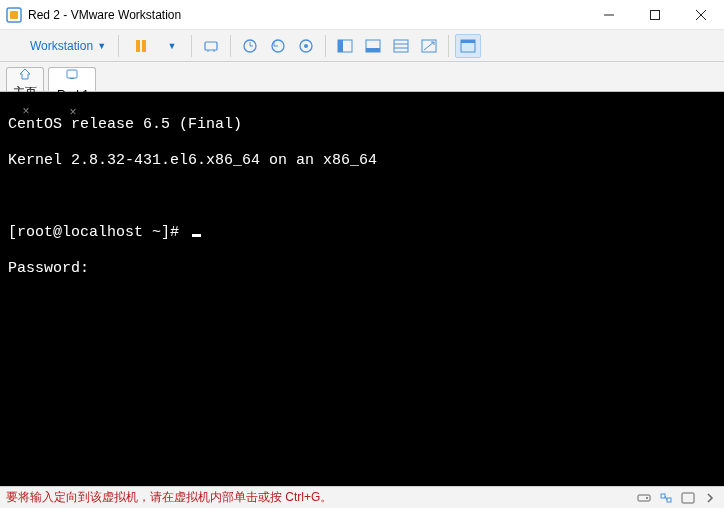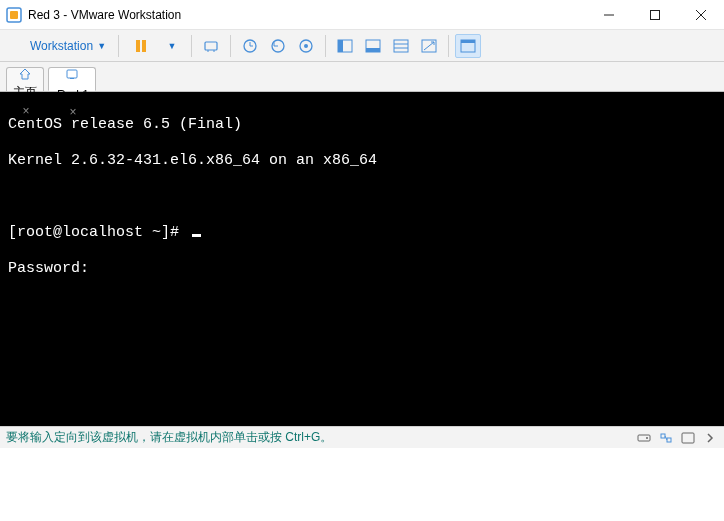--- a/index.html
+++ b/index.html
@@ -19,43 +19,43 @@
 .toolbar .btn.active { background: #d6e8fa; border: 1px solid #a8cef2; }
 
 .tabbar { height: 30px; background: #f3f3f3; border-bottom: 1px solid #c0c0c0; display: flex; align-items: flex-end; padding: 0 6px 0 6px; gap: 4px; }
 .tab { height: 24px; background: #fff; border: 1px solid #bcbcbc; border-bottom: none; border-radius: 3px 3px 0 0; display: flex; align-items: center; padding: 0 6px; gap: 4px; font-size: 12px; position: relative; flex-direction: column; }
 .tab.inactive { background: #f8f8f8; }
 .tab .tab-icon { width: 14px; height: 14px; display: flex; align-items: center; justify-content: center; }
 .tab .tab-close { width: 12px; height: 12px; display: flex; align-items: center; justify-content: center; color: #888; margin-left: 2px; }
 .tab.active { border-bottom: 1px solid #fff; z-index: 2; }
 .tab .red-dot { width:6px; height:6px; border-radius:50%; background:#d22; margin-left:-2px; }
 
-.console { height: 334px; background: #000; color: #fff; font-family: "Courier New", monospace; font-size: 15px; line-height: 18px; padding: 6px 8px; white-space: pre; overflow: hidden; }
+.console { height: 394px; background: #000; color: #fff; font-family: "Courier New", monospace; font-size: 15px; line-height: 18px; padding: 6px 8px; white-space: pre; overflow: hidden; }
 .console .blank { height: 18px; }
 .console .cursor { display:inline-block; width:9px; height:3px; background:#fff; vertical-align: -1px; margin-left:4px; }
 
-.statusbar { height: 22px; background: #f3f3f3; border-top: 1px solid #d0d0d0; display: flex; align-items: center; justify-content: space-between; padding: 0 6px; font-size: 12px; color: #0f766e; }
+.statusbar { height: 22px; background: #f3f3f3; border-top: 1px solid #d0d0d0; display: flex; align-items: center; justify-content: space-between; padding: 0 6px; font-size: 12px; color: #b91c1c; }
 .statusbar .tray { display: flex; gap: 6px; align-items: center; }
 .tray-icon { width: 16px; height: 16px; display:flex; align-items:center; justify-content:center; }
 
 
 .chev { font-size: 9px; color: #1a6fc8; }
 svg { display:block; }
 </style>
 </head>
 <body>
 
 <div class="titlebar">
   <span class="app-icon">
     <svg width="16" height="16" viewBox="0 0 16 16">
         <rect x="1" y="1" width="14" height="14" rx="2" fill="none" stroke="#4a90d9" stroke-width="1.5"></rect>
         <rect x="4" y="4" width="8" height="8" rx="1" fill="#f5a623"></rect>
       </svg>
   </span>
-  <span class="title-text">Red 3 - VMware Workstation</span>
+  <span class="title-text">Red 2 - VMware Workstation</span>
   <div class="winbtns">
     <div class="winbtn">
         <svg width="10" height="10">
           <line x1="0" y1="5" x2="10" y2="5" stroke="#222" stroke-width="1"></line>
         </svg>
       </div>
     <div class="winbtn">
         <svg width="10" height="10">
           <rect x="0.5" y="0.5" width="9" height="9" fill="none" stroke="#222" stroke-width="1"></rect>
         </svg>
@@ -166,21 +166,21 @@
         </svg>
     </span>
     <span class="red-dot"></span>
     <span style="margin-left:2px">Red 1</span>
     <span class="tab-close">×</span>
   </div>
 </div>
 
 <div class="console">
 <div>CentOS release 6.5 (Final)</div>
-<div>Kernel 2.6.32-431.el6.x86_64 on an x86_64</div>
+<div>Kernel 2.8.32-431.el6.x86_64 on an x86_64</div>
 <div class="blank"></div>
 <div><span>[root@localhost ~]# </span><span class="cursor"></span></div>
 <div>Password:</div>
 </div>
 
 <div class="statusbar">
   <span>要将输入定向到该虚拟机，请在虚拟机内部单击或按 Ctrl+G。</span>
   <div class="tray">
     <span class="tray-icon">
         <svg width="14" height="12">

